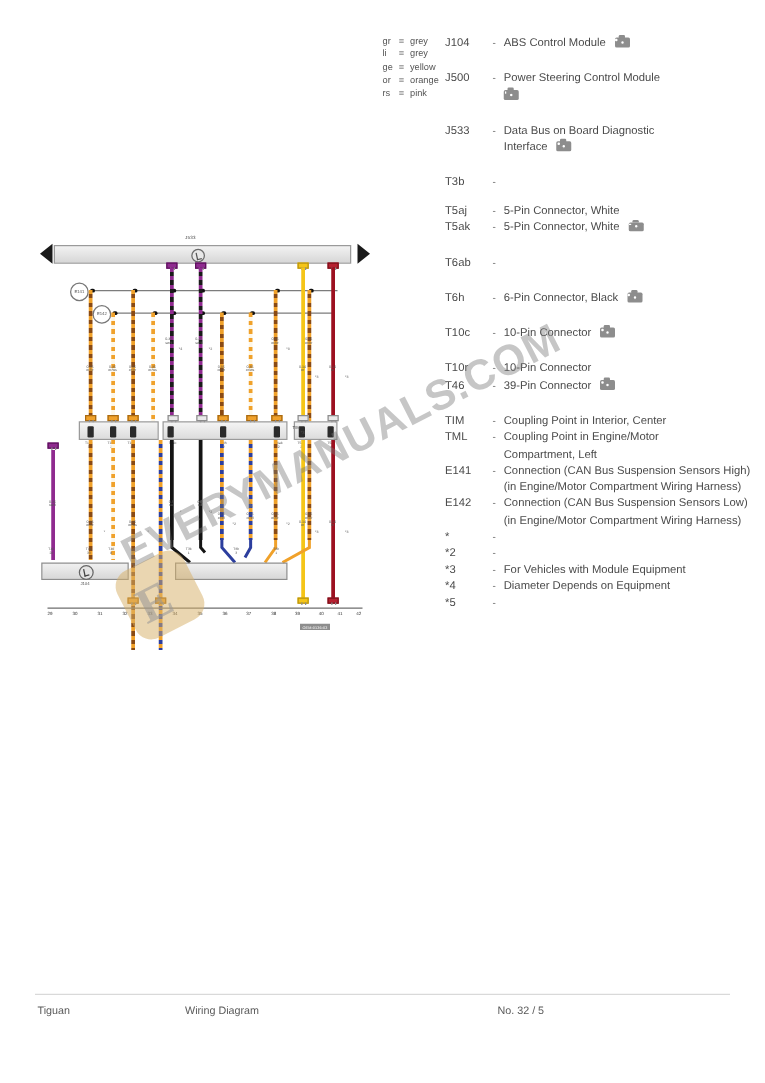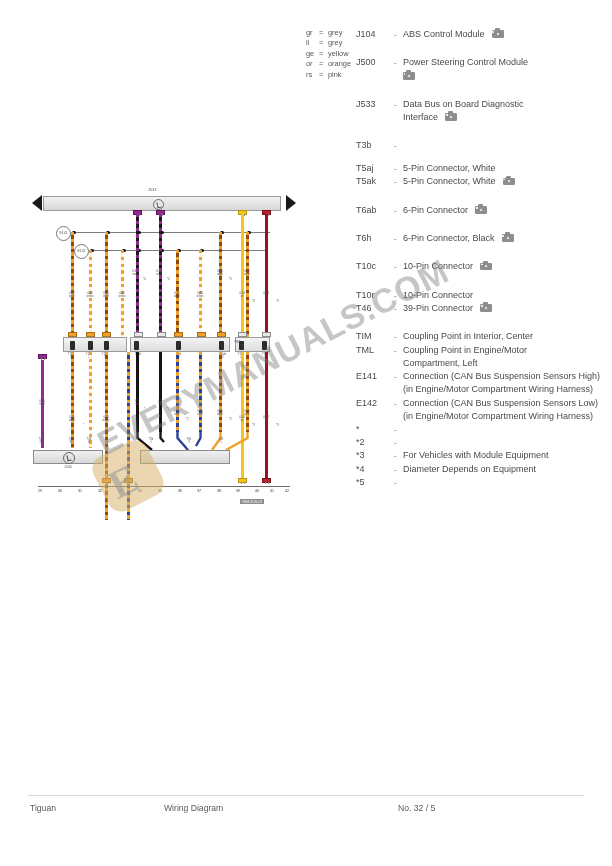--- a/index.html
+++ b/index.html
@@ -31,21 +31,21 @@
   .cam .dot{position:absolute;left:0.9px;top:3.4px;width:1.6px;height:1.6px;background:#fff;border-radius:50%;}
 
   
   .gap-lg{height:15px;}
   .gap-md{height:10px;}
 
   
   .footer-rule{position:absolute;left:28px;top:795px;width:556px;height:1px;background:#d9d9d9;}
   .footer{position:absolute;top:803px;font-size:8.6px;color:#5a5a5a;}
   .f-model{left:30px;}
-  .f-title{left:164px;}
+  .f-title{left:148px;}
   .f-no{left:398px;}
 
   
   .diagram{position:absolute;left:30px;top:188px;width:268px;height:320px;}
   .dgm-inner{position:absolute;inset:0;}
 
   
   .busbar{position:absolute;left:13px;top:8px;width:238px;height:15px;
           background:linear-gradient(#f2f2f2,#d7d7d7);border:1px solid #9a9a9a;box-sizing:border-box;}
   .bus-arrow{position:absolute;top:7px;width:0;height:0;border-top:8px solid transparent;border-bottom:8px solid transparent;}
@@ -171,21 +171,20 @@
     <div class="lrow">
       <span class="lcode">T5ak</span>
       <span class="ldash">-</span>
       <span class="ltext"><span>5-Pin Connector, White</span><span class="cam"><span class="body"></span><span class="hump"></span><span class="lens"></span><span class="dot"></span></span></span>
     </div>
     <div class="gap-lg"></div>
 
     <div class="lrow">
       <span class="lcode">T6ab</span>
       <span class="ldash">-</span>
-      <span class="ltext"><span>6-Pin Connector</span><span class="cam"><span class="body"></span><span class="hump"></span><span class="lens"></span><span class="dot"></span></span></span>
     </div>
     <div class="gap-lg"></div>
 
     <div class="lrow">
       <span class="lcode">T6h</span>
       <span class="ldash">-</span>
       <span class="ltext"><span>6-Pin Connector, Black</span><span class="cam"><span class="body"></span><span class="hump"></span><span class="lens"></span><span class="dot"></span></span></span>
     </div>
     <div class="gap-lg"></div>
 

